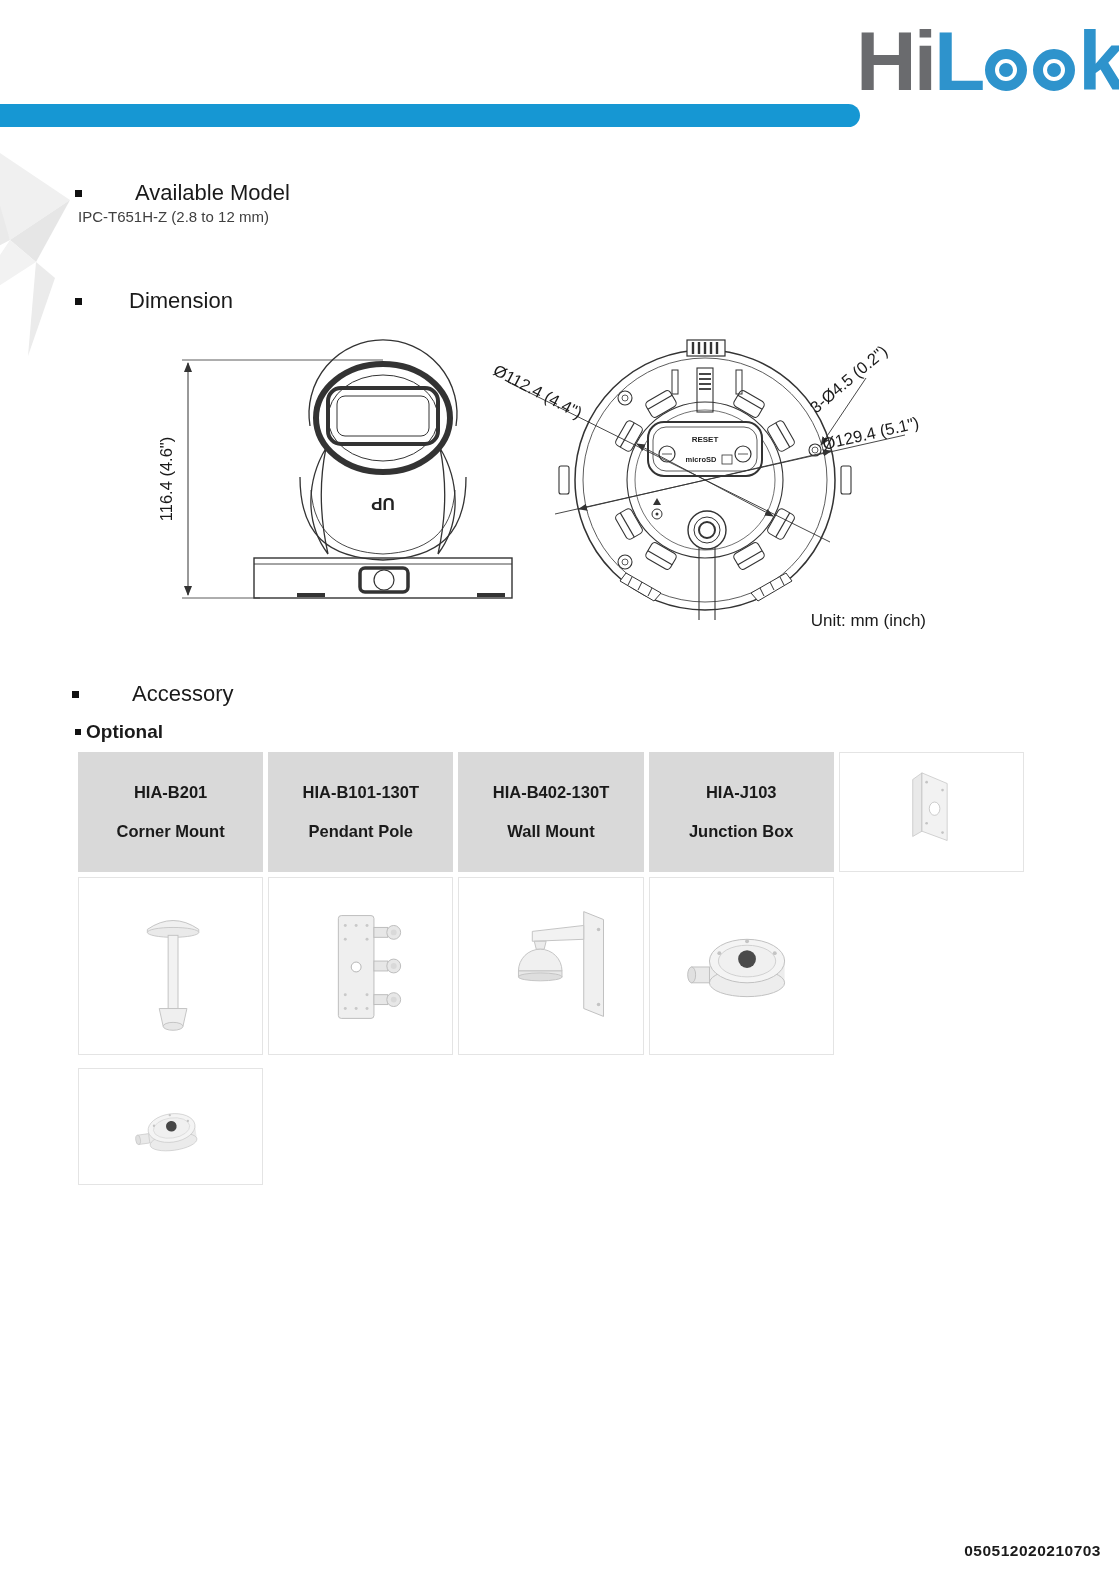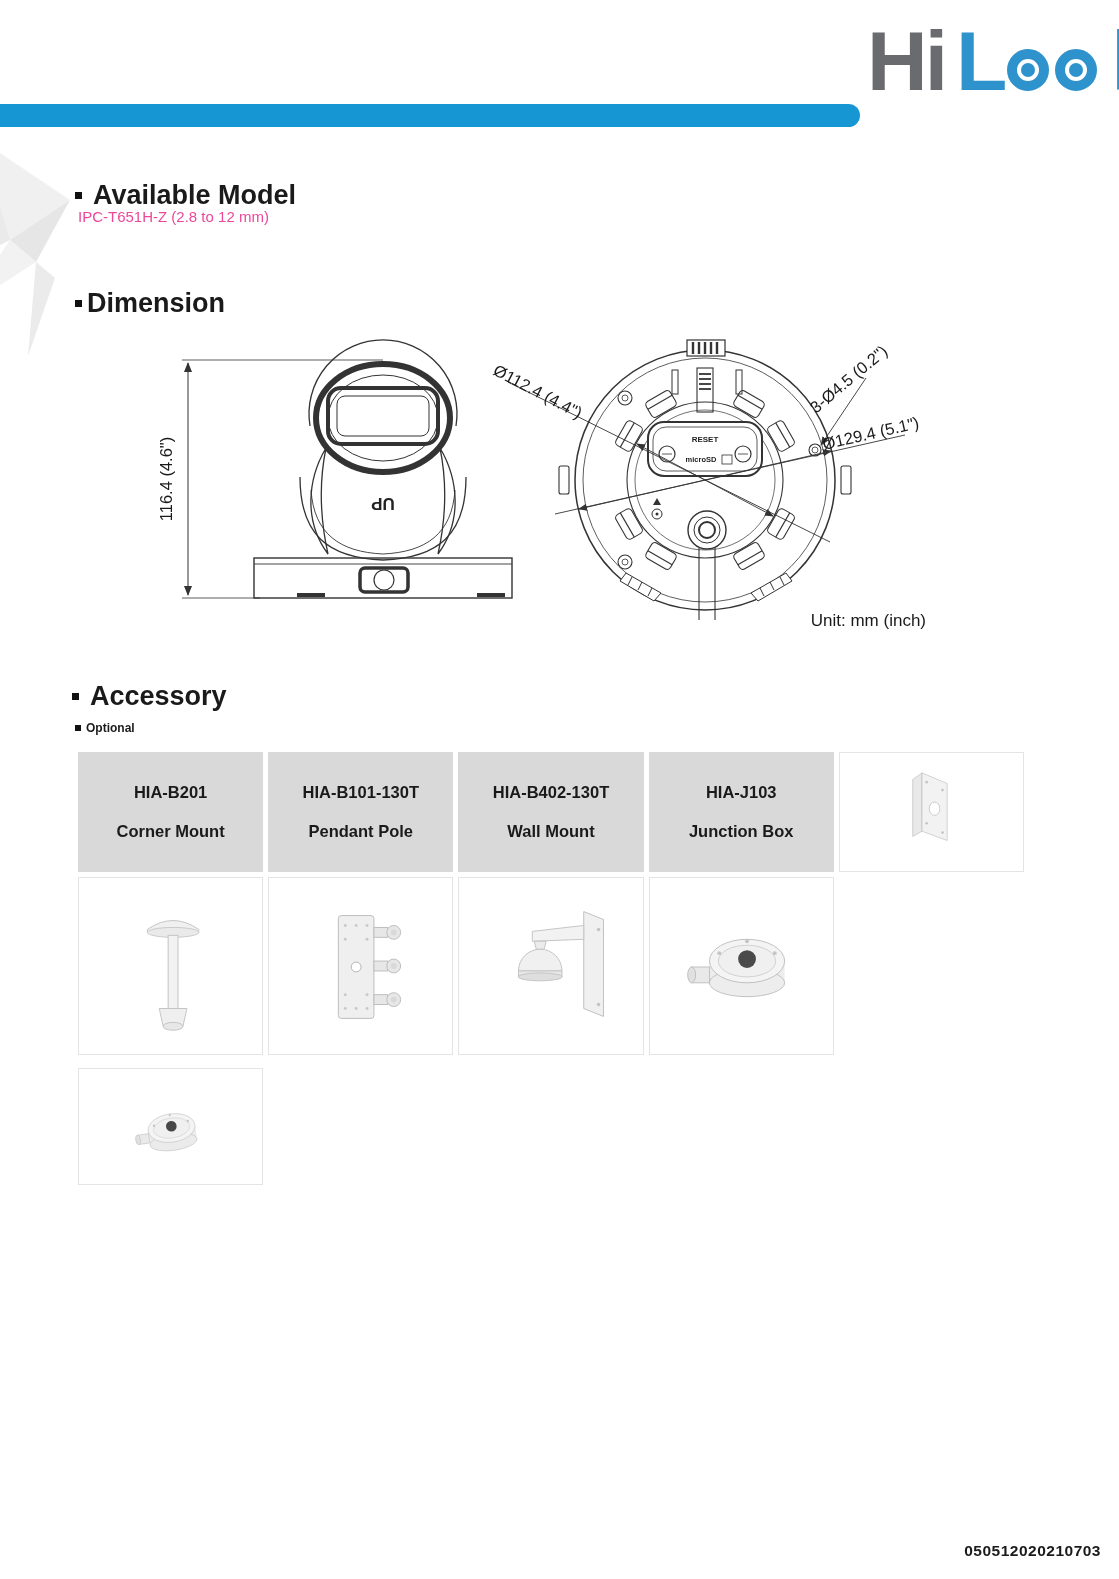--- a/index.html
+++ b/index.html
@@ -1,34 +1,34 @@
 <!DOCTYPE html>
 <html><head>
 <meta charset="utf-8">
 <style>
   html,body{margin:0;padding:0;background:#ffffff;}
   body{font-family:"Liberation Sans", sans-serif; color:#1a1a1a;}
   .page{position:relative;width:1119px;height:1579px;background:#fff;overflow:hidden;}
 
   
   .logo{position:absolute;top:24px;left:856px;display:flex;align-items:flex-end;height:70px;}
-  .logo .lt{font-weight:bold;font-size:84px;line-height:66px;letter-spacing:-3px;margin-left:11px;}
+  .logo .lt{font-weight:bold;font-size:84px;line-height:66px;letter-spacing:-3px;}
   .logo .gray{color:#6a6b6e;}
   .logo .blue{color:#2e93cc;}
   .logo-o{width:22px;height:22px;border:10px solid #2e93cc;border-radius:50%;position:relative;margin:0 3px 3px 3px;}
   .logo-o::after{content:"";position:absolute;left:50%;top:50%;width:14px;height:14px;margin:-7px 0 0 -7px;border-radius:50%;background:#2e93cc;}
   .top-bar{position:absolute;top:104px;left:0;width:860px;height:23px;background:#1697d3;border-radius:0 12px 12px 0;}
   .star-deco{position:absolute;top:128px;left:0;width:130px;height:250px;}
 
   
   .hrow{position:absolute;display:flex;align-items:center;}
   .sq{background:#111;display:inline-block;}
-  .h1-text{font-size:27px;font-weight:bold;}
-  .h2-text{font-size:12px;font-weight:bold;}
-  .model-line{position:absolute;left:78px;top:208px;font-size:15px;color:#ec4899;}
+  .h1-text{font-size:22px;font-weight:normal;margin-left:42px;}
+  .h2-text{font-size:19px;font-weight:bold;}
+  .model-line{position:absolute;left:78px;top:208px;font-size:15px;color:#404040;}
 
   
   .dim-figure{position:absolute;left:60px;top:330px;}
   .dim-figure text{font-family:"Liberation Sans", sans-serif;}
 
   
   .acc-grid{position:absolute;left:78px;display:grid;column-gap:5px;row-gap:5px;}
   .acc-grid1{top:752px;width:946px;grid-template-columns:repeat(5,1fr);grid-template-rows:120px 178px;}
   .acc-grid2{top:1068px;width:185px;grid-template-columns:185px;grid-template-rows:117px 195px;}
   .acc-head{background:#d9d9d9;display:flex;flex-direction:column;justify-content:center;align-items:center;

